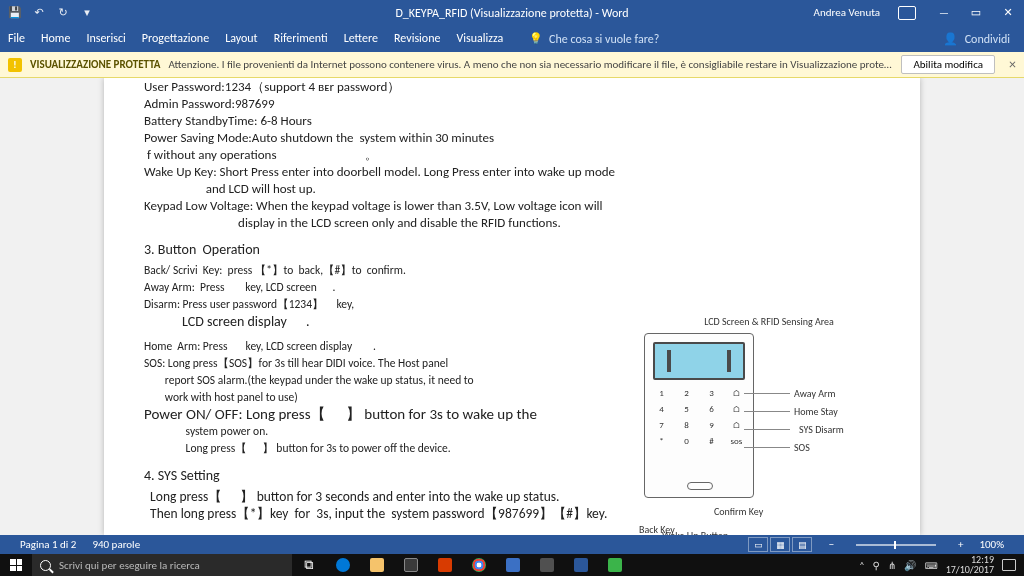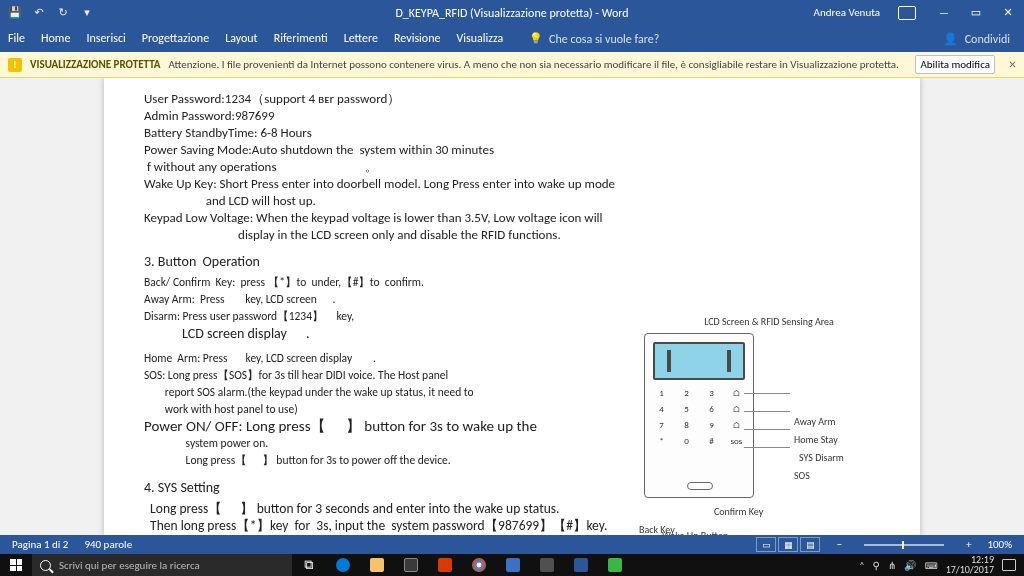--- a/index.html
+++ b/index.html
@@ -22,46 +22,46 @@
 .ribbon .tab.file { background: #2b579a; }
 .ribbon .tellme { display: flex; align-items: center; gap: 6px; margin-left: 18px; color: #cfe0f5; }
 .ribbon .tellme-icon { font-size: 11px; }
 .ribbon .share { margin-left: auto; padding: 6px 14px; display: flex; align-items: center; gap: 6px; color: #cfe0f5; }
 
 
 .protected-bar { height: 26px; background: #fff8d6; border-bottom: 1px solid #e6d96a; display: flex; align-items: center; font-size: 11px; color: #444; padding: 0 8px; gap: 8px; }
 .protected-bar .shield { width: 14px; height: 14px; background: #f2c200; border-radius: 2px; display: inline-flex; align-items: center; justify-content: center; color: #fff; font-weight: bold; font-size: 10px; }
 .protected-bar .pv-title { font-weight: bold; color: #5b5200; }
 .protected-bar .msg { flex: 1; white-space: nowrap; overflow: hidden; text-overflow: ellipsis; }
-.protected-bar button { font-size: 11px; padding: 2px 4px; background: #fff; border: 1px solid #bfbfbf; border-radius: 2px; cursor: pointer; }
+.protected-bar button { font-size: 11px; padding: 2px 11px; background: #fff; border: 1px solid #bfbfbf; border-radius: 2px; cursor: pointer; }
 .protected-bar .close-pv { margin-left: 6px; color: #666; cursor: pointer; font-size: 14px; }
 
 
 .doc-area { height: 457px; background: #f1f1f1; overflow: hidden; display: flex; justify-content: center; }
 .page { width: 816px; background: #fff; box-shadow: 0 0 6px rgba(0,0,0,.25); position: relative; padding: 0 12px 0 12px; font-family: Arial, sans-serif; color: #222; }
-.page .content { position: absolute; top: 12px; left: 40px; right: 30px; }
+.page .content { position: absolute; top: 0; left: 40px; right: 30px; }
 .line { font-size: 13px; line-height: 17px; white-space: pre; }
 .h { font-size: 14px; margin-top: 10px; margin-bottom: 4px; }
 
 
 .diagram { position: absolute; top: 237px; left: 540px; width: 260px; font-size: 10px; color: #333; }
 .keypad-box { width: 110px; height: 165px; border: 1px solid #666; border-radius: 4px; position: absolute; top: 18px; left: 0; background: #fdfdfd; }
 .lcd { position: absolute; top: 8px; left: 8px; right: 8px; height: 38px; background: #8fd3e8; border: 2px solid #4a4a4a; border-radius: 2px; }
 .lcd::before, .lcd::after { content: ""; position: absolute; top: 6px; bottom: 6px; width: 4px; background: #4a4a4a; }
 .lcd::before { left: 12px; } .lcd::after { right: 12px; }
 .keys { position: absolute; top: 54px; left: 6px; right: 6px; display: grid; grid-template-columns: repeat(4, 1fr); gap: 6px 4px; font-size: 9px; text-align: center; }
 .keys div { height: 10px; line-height: 10px; }
 .oval-btn { position: absolute; bottom: 7px; left: 42px; width: 26px; height: 8px; border: 1px solid #666; border-radius: 5px; }
 .callout-top { position: absolute; top: 0; left: 5px; width: 240px; text-align: center; font-size: 10px; }
 .cline { position: absolute; height: 1px; background: #888; }
-.clabel { position: absolute; font-size: 10px; white-space: nowrap; margin-top: 28px; }
+.clabel { position: absolute; font-size: 10px; white-space: nowrap; }
 .bottom-label { position: absolute; font-size: 10px; }
 
 
-.statusbar { height: 19px; background: #2b579a; color: #fff; display: flex; align-items: center; font-size: 11px; padding: 0 12px; gap: 16px; }
+.statusbar { height: 19px; background: #2b579a; color: #fff; display: flex; align-items: center; font-size: 11px; padding: 0 20px; gap: 16px; }
 .statusbar .spacer { flex: 1; }
 .statusbar .viewbtns { display: flex; gap: 2px; }
 .statusbar .viewbtn { width: 20px; height: 15px; border: 1px solid rgba(255,255,255,.4); display: flex; align-items: center; justify-content: center; font-size: 9px; }
 .zoom-track { width: 80px; height: 2px; background: rgba(255,255,255,.6); position: relative; margin: 0 6px; }
 .zoom-thumb { position: absolute; left: 38px; top: -3px; width: 2px; height: 8px; background: #fff; }
 
 
 .taskbar { height: 22px; background: #101010; display: flex; align-items: center; color: #ddd; font-size: 11px; }
 .start { width: 32px; height: 22px; display: flex; align-items: center; justify-content: center; }
 .win-logo { width: 12px; height: 12px; display: grid; grid-template-columns: 1fr 1fr; grid-template-rows: 1fr 1fr; gap: 1px; }
@@ -133,21 +133,21 @@
       <div class="line">Admin Password:987699</div>
       <div class="line">Battery StandbyTime: 6-8 Hours</div>
       <div class="line">Power Saving Mode:Auto shutdown the  system within 30 minutes</div>
       <div class="line"> f without any operations                              。</div>
       <div class="line">Wake Up Key: Short Press enter into doorbell model. Long Press enter into wake up mode</div>
       <div class="line">                     and LCD will host up.</div>
       <div class="line">Keypad Low Voltage: When the keypad voltage is lower than 3.5V, Low voltage icon will</div>
       <div class="line">                                display in the LCD screen only and disable the RFID functions.</div>
 
       <div class="line h">3. Button  Operation</div>
-      <div class="line" style="font-size:11.5px">Back/ Confirm  Key:  press 【*】to  under,【#】to  confirm.</div>
+      <div class="line" style="font-size:11.5px">Back/ Scrivi  Key:  press 【*】to  back,【#】to  confirm.</div>
       <div class="line" style="font-size:11.5px">Away Arm:  Press        key, LCD screen      .</div>
       <div class="line" style="font-size:11.5px">Disarm: Press user password【1234】     key,</div>
       <div class="line" style="font-size:14px">            LCD screen display      .</div>
       <div class="line" style="font-size:11.5px;margin-top:8px">Home  Arm: Press       key, LCD screen display        .</div>
       <div class="line" style="font-size:11.5px">SOS: Long press【SOS】for 3s till hear DIDI voice. The Host panel</div>
       <div class="line" style="font-size:11.5px">        report SOS alarm.(the keypad under the wake up status, it need to</div>
       <div class="line" style="font-size:11.5px">        work with host panel to use)</div>
       <div class="line" style="font-size:15px">Power ON/ OFF: Long press【      】 button for 3s to wake up the</div>
       <div class="line" style="font-size:11.5px">                system power on.</div>
       <div class="line" style="font-size:11.5px">                Long press【      】 button for 3s to power off the device.</div>

